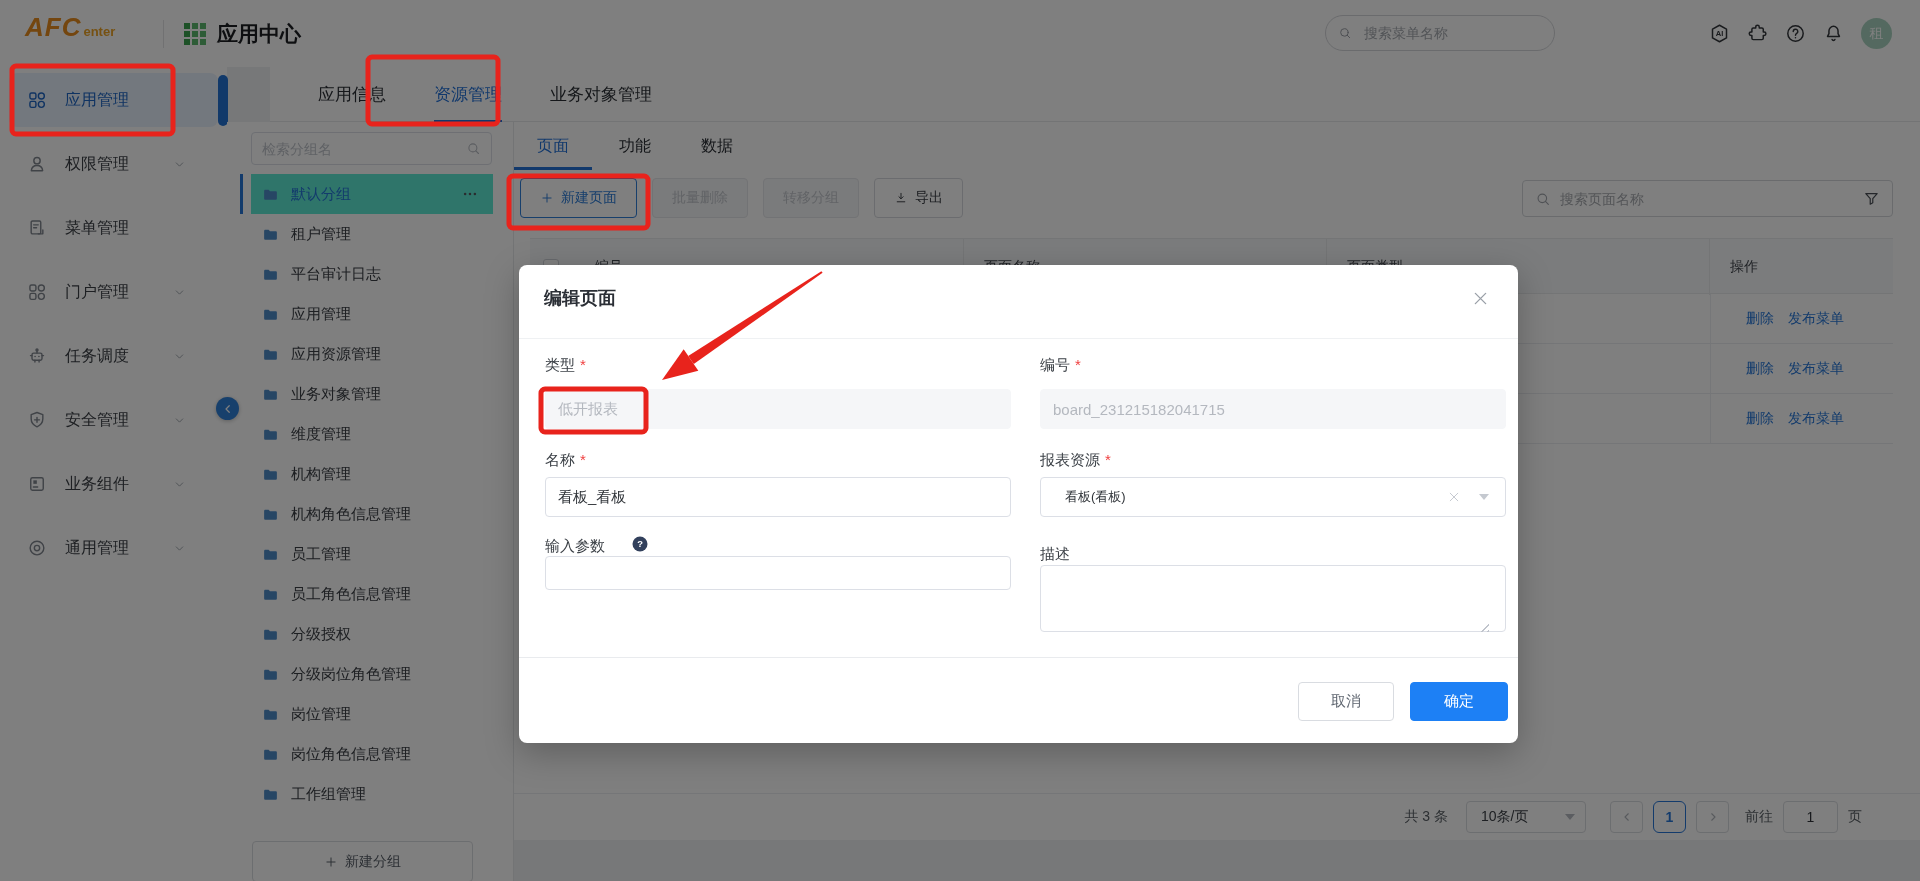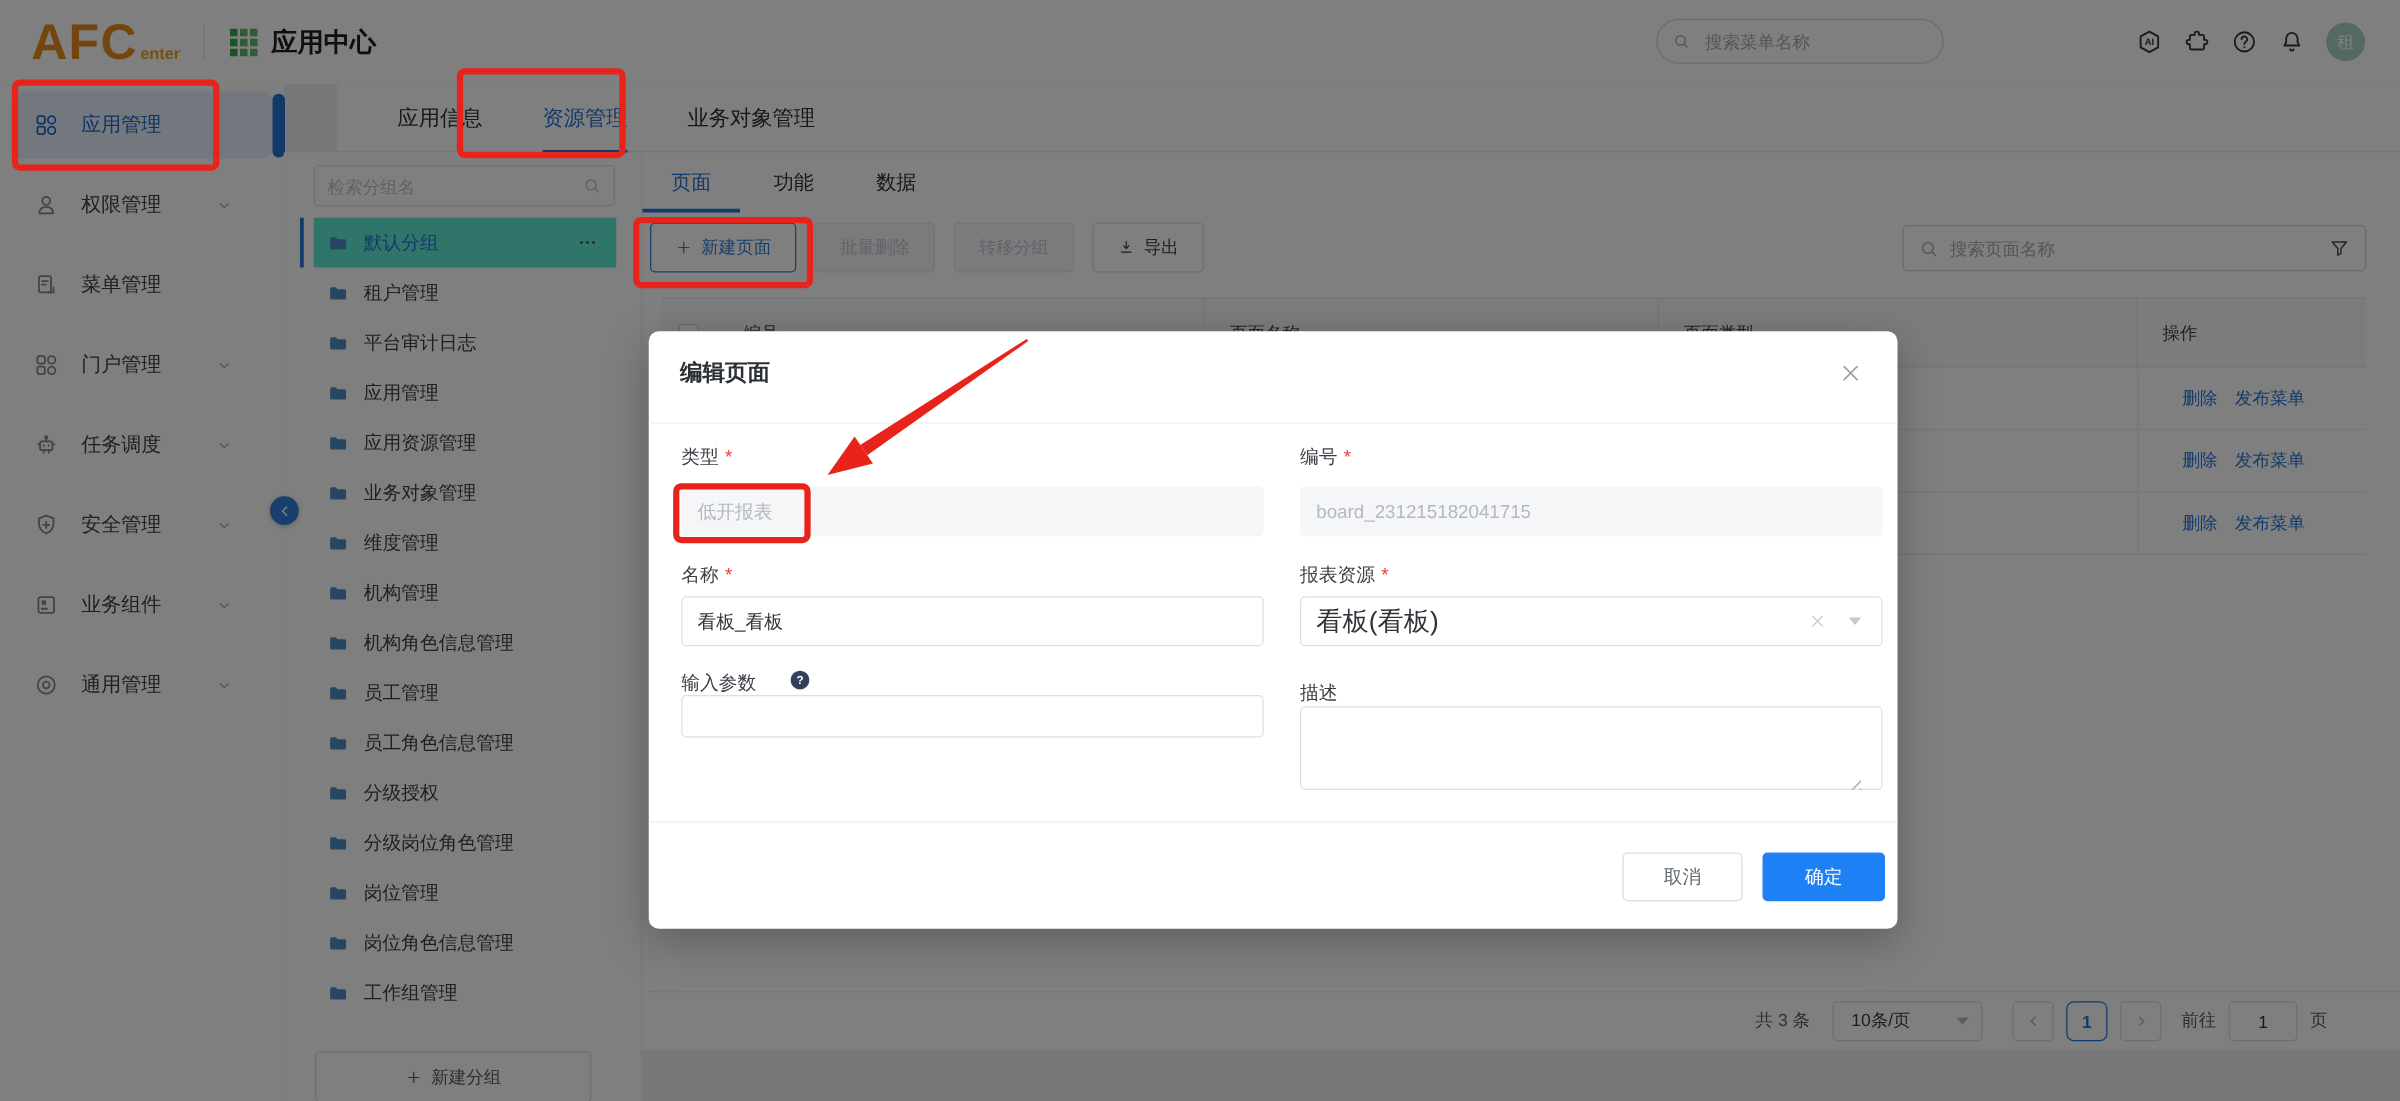--- a/index.html
+++ b/index.html
@@ -5,21 +5,21 @@
   * { margin:0; padding:0; box-sizing:border-box; }
   html,body { background:#eef0f3; }
   body { font-family:"Liberation Sans","DejaVu Sans",sans-serif; color:#2e3338; }
   .app { position:relative; width:1920px; height:881px; background:#eef0f3; overflow:hidden; }
   .ic { display:inline-block; vertical-align:middle; }
   svg.ic { fill:none; stroke:currentColor; stroke-width:1.7; stroke-linecap:round; stroke-linejoin:round; }
 
   
   .topbar { position:absolute; left:0; top:0; width:1920px; height:67px; background:#fff; }
   .logo { position:absolute; left:25px; top:12px; }
-  .logo-main { font-size:40px; font-weight:800; color:#e98d1e; letter-spacing:1px; }
+  .logo-main { font-size:26px; font-weight:800; color:#e98d1e; letter-spacing:1px;font-style:italic; }
   .logo-sub { font-size:13px; font-weight:700; color:#eda325; margin-left:2px; }
   .topbar-divider { position:absolute; left:163px; top:20px; width:1px; height:28px; background:#e2e3e5; }
   .hgrid { position:absolute; left:183px; top:22px; width:24px; height:24px; }
   .app-title { position:absolute; left:217px; top:20px; font-size:21px; font-weight:700; color:#1c1e22; }
   .hsearch { position:absolute; left:1325px; top:15px; width:230px; height:36px; border:1px solid #d4d6da; border-radius:18px; display:flex; align-items:center; padding:0 12px; color:#9a9ea5; background:#fff; }
   .hsearch input { border:none; outline:none; width:100%; font-size:14px; margin-left:12px; color:#8b5cf6; background:transparent; font-family:inherit; }
   .hsearch input::placeholder { color:#a6aab0; }
   .hicons { position:absolute; right:28px; top:0; height:67px; display:flex; align-items:center; gap:17px; color:#33363b; }
   .hicons .ic { width:21px; height:21px; }
   .avatar { width:31px; height:31px; border-radius:50%; background:#a9d3c0; color:#fff; font-size:14px; display:flex; align-items:center; justify-content:center; }
@@ -96,21 +96,21 @@
   
   .dim { position:absolute; inset:0; background:rgba(0,0,0,0.5); z-index:40; }
   .modal { position:absolute; left:519px; top:265px; width:999px; height:478px; background:#fff; border-radius:8px; z-index:50; box-shadow:0 10px 34px rgba(0,0,0,.25); }
   .m-title { position:absolute; left:25px; top:21px; font-size:18px; font-weight:700; color:#2b2f36; }
   .m-close { position:absolute; right:28px; top:24px; width:19px; height:19px; color:#9aa0a8; cursor:pointer; }
   .m-hdiv { position:absolute; left:0; top:73px; width:100%; height:1px; background:#eff1f3; }
   .m-label { position:absolute; font-size:15px; color:#3a3f45; }
   .m-star { color:#f03e3e; margin-left:5px; }
   .m-input { position:absolute; height:40px; border:1px solid #dcdfe6; border-radius:4px; padding:0 12px; font-size:15px; color:#2f3338; outline:none; background:#fff; font-family:inherit; }
   .m-input.disabled { background:#f5f6f8; border-color:#f5f6f8; color:#b4b8bf; }
-  .m-select { position:absolute; height:40px; border:1px solid #dcdfe6; border-radius:4px; display:flex; align-items:center; padding:0 12px; font-size:21px; color:#2f3338; background:#fff; cursor:pointer; }
+  .m-select { position:absolute; height:40px; border:1px solid #dcdfe6; border-radius:4px; display:flex; align-items:center; padding:0 24px; font-size:13px; color:#2f3338; background:#fff; cursor:pointer; }
   .m-select .clear { position:absolute; right:44px; width:14px; height:14px; color:#c5c9d0; }
   .m-select .caret { position:absolute; right:16px; width:0; height:0; border-left:5.5px solid transparent; border-right:5.5px solid transparent; border-top:6.5px solid #c5c9d0; }
   .m-help { position:absolute; width:18px; height:18px; }
   .m-textarea { position:absolute; border:1px solid #dcdfe6; border-radius:4px; resize:none; outline:none; font-family:inherit; font-size:15px; padding:8px 12px; color:#2f3338; }
   .m-resize { position:absolute; left:960px; top:357px; width:10px; height:10px; background:repeating-linear-gradient(315deg,#c0c4cc 0 1.5px,transparent 1.5px 4.5px); clip-path:polygon(100% 0,100% 100%,0 100%); z-index:51; }
   .m-fdiv { position:absolute; left:0; top:392px; width:100%; height:1px; background:#e9ebee; }
   .m-btn { position:absolute; top:417px; height:39px; border-radius:4px; font-size:15px; display:flex; align-items:center; justify-content:center; cursor:pointer; font-family:inherit; }
   .m-cancel { left:779px; width:96px; background:#fff; border:1px solid #d9dce1; color:#5f6670; }
   .m-confirm { left:891px; width:98px; background:#1d80f5; border:1px solid #1d80f5; color:#fff; }
 

